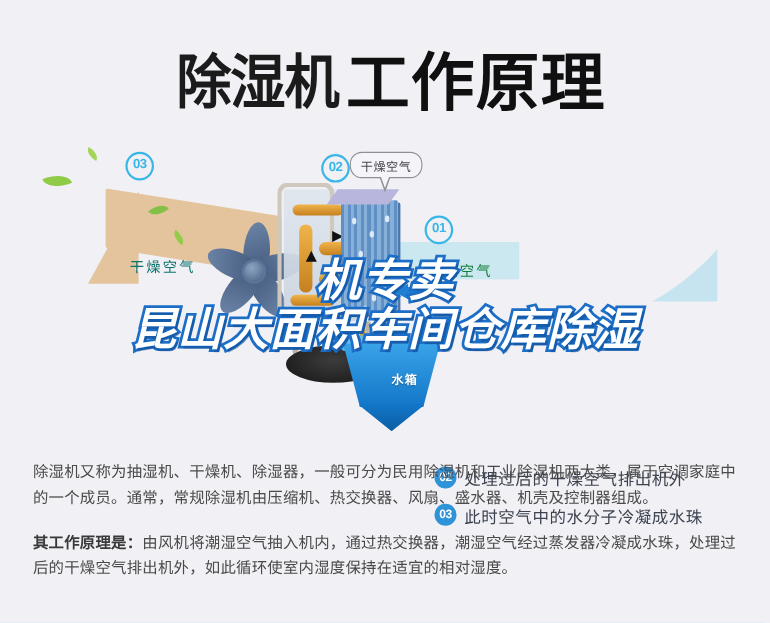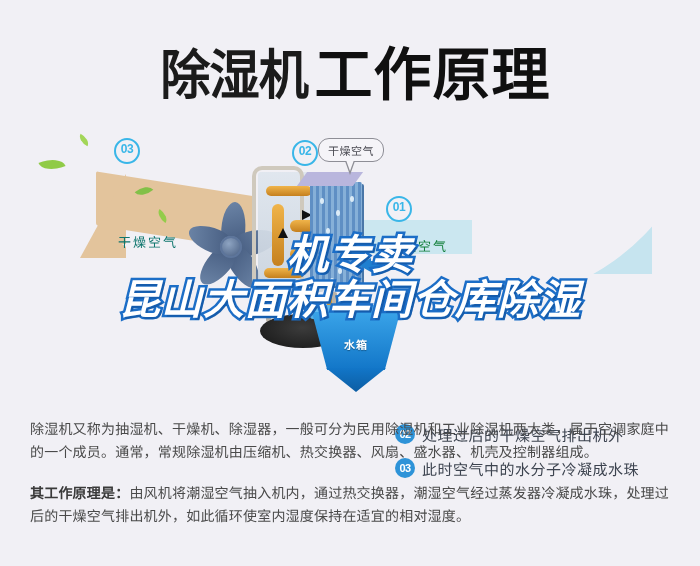--- a/index.html
+++ b/index.html
@@ -177,21 +177,21 @@
   .tank .tip{
     position:absolute;left:18px;top:56px;width:60px;height:24px;
     background:linear-gradient(180deg,#1276c8,#0c5da3);
     clip-path:polygon(0 0,100% 0,50% 100%);
   }
   .tank .lid{
     position:absolute;left:2px;top:-7px;width:92px;height:14px;
     background:#5bb8f0;border-radius:3px;transform:skewX(0deg);opacity:.95;
   }
   .tank-label{
-    position:absolute;left:0;top:24px;width:96px;text-align:center;
+    position:absolute;left:12px;top:24px;width:96px;text-align:center;
     color:#ffffff;font-size:11px;font-weight:bold;letter-spacing:1px;
     text-shadow:0 1px 1px rgba(0,0,0,.35);
   }
 
   
   .callout{
     position:absolute;left:318px;top:18px;
     padding:3px 9px;border:1.6px solid #8e8e96;border-radius:11px;
     background:#f5f4f8;color:#4a4a52;font-size:11px;letter-spacing:.5px;
     white-space:nowrap;

